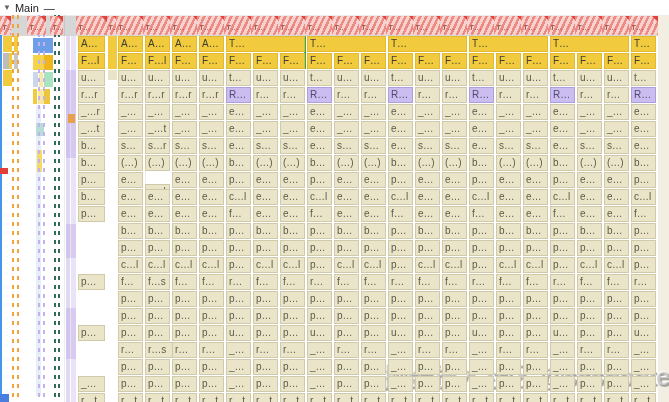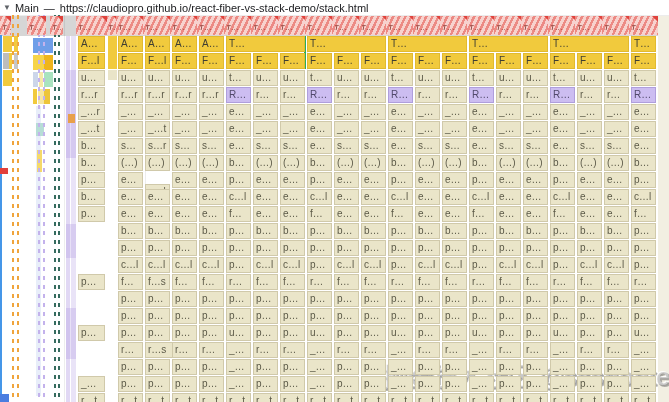--- a/index.html
+++ b/index.html
@@ -62,21 +62,20 @@
 <div id="flame"></div>
 
 <div id="gtick" style="left: 304px; top: 36px; height: 33px;"></div>
 
 <div id="watermark">掘金技术社区 @ssshooter</div>
 
 <div id="header">
   <span class="tri">▼</span>
   <span class="ttl">Main</span>
   <span class="sep">—</span>
-  <span class="url">https://claudiopro.github.io/react-fiber-vs-stack-demo/stack.html</span>
 </div>
 
 <div class="grid" style="left: 64px; top: 15px; width: 1px; height: 387px;"></div>
 <div class="grid" style="left: 145px; top: 15px; width: 1px; height: 387px;"></div>
 <div class="grid" style="left: 226px; top: 15px; width: 1px; height: 387px;"></div>
 <div class="grid" style="left: 307px; top: 15px; width: 1px; height: 387px;"></div>
 <div class="grid" style="left: 388px; top: 15px; width: 1px; height: 387px;"></div>
 <div class="grid" style="left: 469px; top: 15px; width: 1px; height: 387px;"></div>
 <div class="grid" style="left: 550px; top: 15px; width: 1px; height: 387px;"></div>
 <div class="grid" style="left: 631px; top: 15px; width: 1px; height: 387px;"></div>

